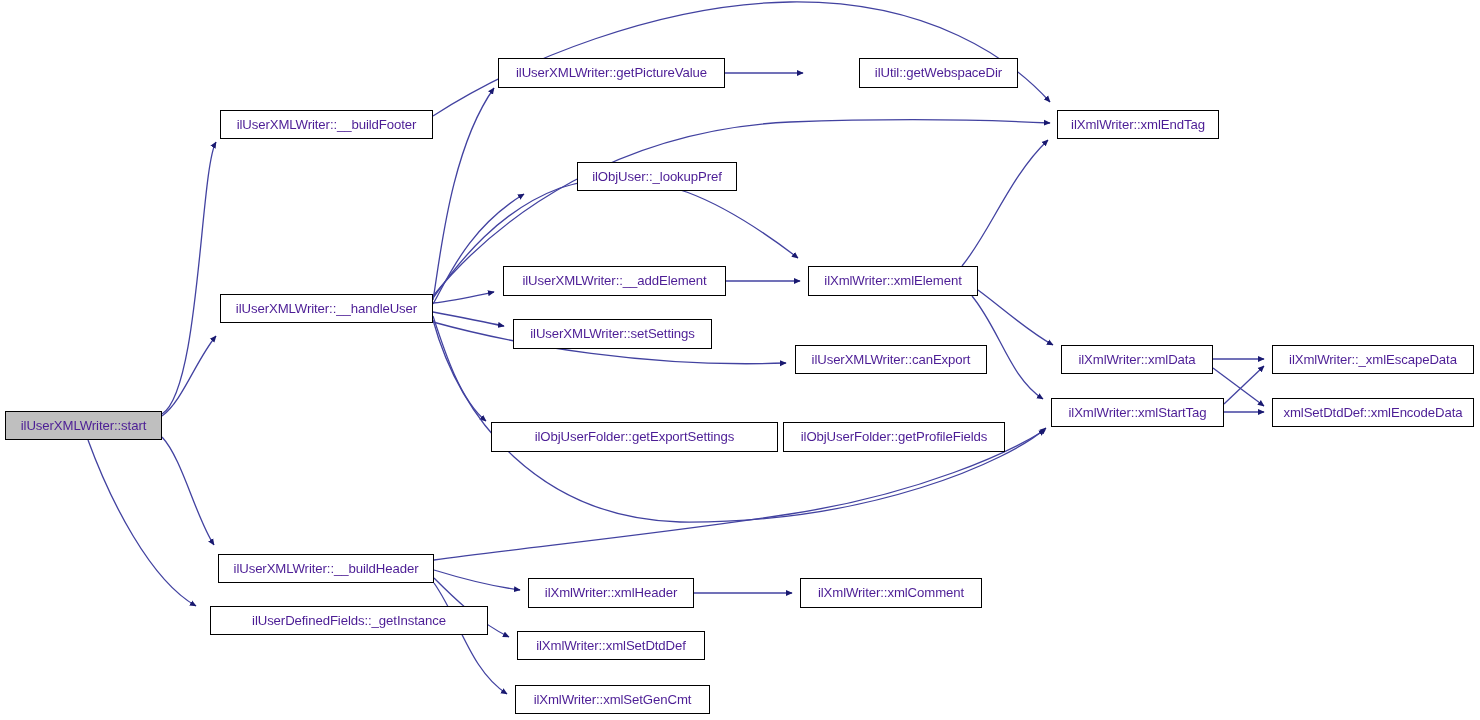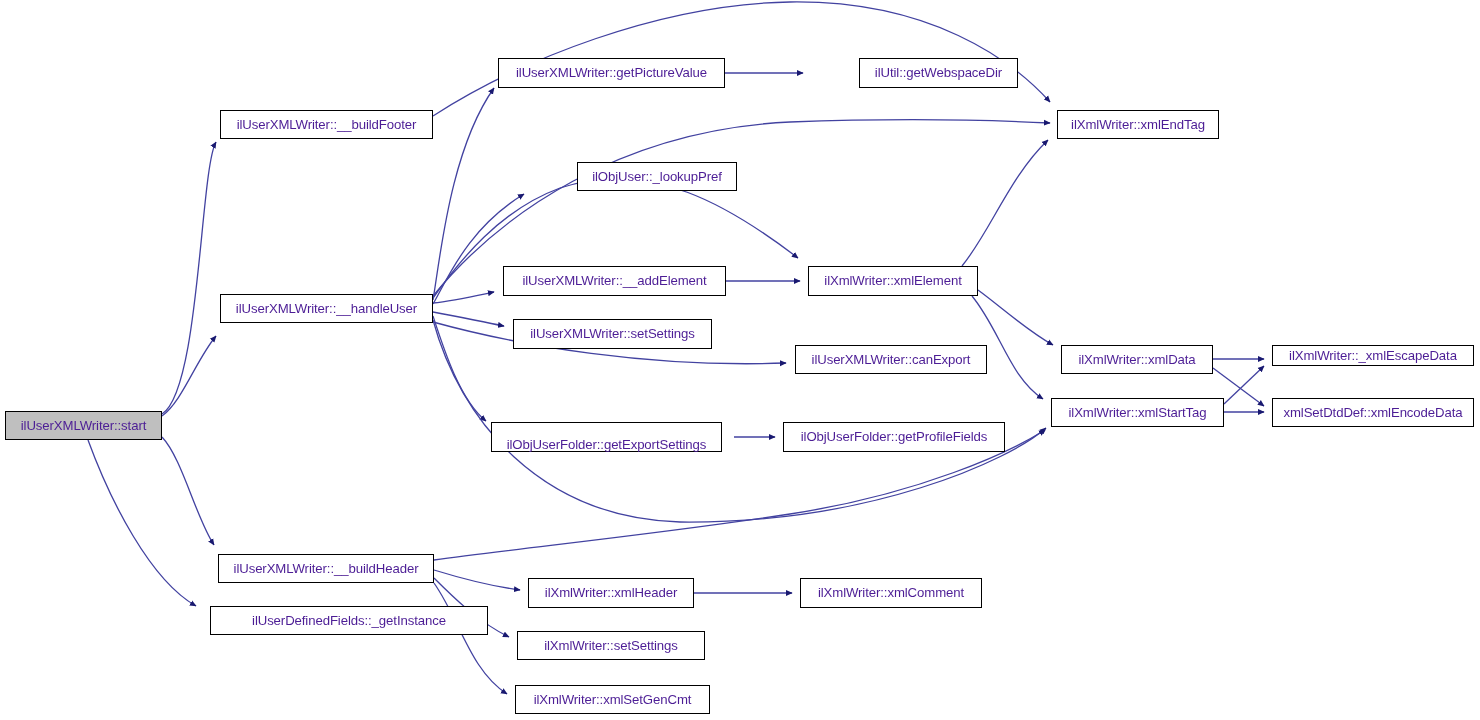--- a/index.html
+++ b/index.html
@@ -110,28 +110,28 @@
       </div>
       <div class="node" style="left: 532px; top: 162px; width: 160px; height: 29px; margin-left: 45px;">
         <span class="node-label">ilObjUser::_lookupPref</span>
       </div>
       <div class="node" style="left: 503px; top: 266px; width: 223px; height: 30px;">
         <span class="node-label">ilUserXMLWriter::__addElement</span>
       </div>
       <div class="node" style="left: 513px; top: 319px; width: 199px; height: 30px;">
         <span class="node-label">ilUserXMLWriter::setSettings</span>
       </div>
-      <div class="node" style="left: 491px; top: 422px; width: 231px; height: 30px; align-items: flex-end;">
+      <div class="node" style="left: 491px; top: 422px; width: 287px; height: 30px;">
         <span class="node-label">ilObjUserFolder::getExportSettings</span>
       </div>
       <div class="node" style="left: 528px; top: 578px; width: 166px; height: 30px;">
         <span class="node-label">ilXmlWriter::xmlHeader</span>
       </div>
       <div class="node" style="left: 517px; top: 631px; width: 188px; height: 29px;">
-        <span class="node-label">ilXmlWriter::setSettings</span>
+        <span class="node-label">ilXmlWriter::xmlSetDtdDef</span>
       </div>
       <div class="node" style="left: 515px; top: 685px; width: 195px; height: 29px;">
         <span class="node-label">ilXmlWriter::xmlSetGenCmt</span>
       </div>
       <div class="node" style="left: 859px; top: 58px; width: 159px; height: 30px;">
         <span class="node-label">ilUtil::getWebspaceDir</span>
       </div>
       <div class="node" style="left: 808px; top: 266px; width: 170px; height: 30px;">
         <span class="node-label">ilXmlWriter::xmlElement</span>
       </div>
@@ -146,20 +146,20 @@
       </div>
       <div class="node" style="left: 1057px; top: 110px; width: 162px; height: 29px;">
         <span class="node-label">ilXmlWriter::xmlEndTag</span>
       </div>
       <div class="node" style="left: 1061px; top: 345px; width: 152px; height: 29px;">
         <span class="node-label">ilXmlWriter::xmlData</span>
       </div>
       <div class="node" style="left: 1051px; top: 398px; width: 173px; height: 29px;">
         <span class="node-label">ilXmlWriter::xmlStartTag</span>
       </div>
-      <div class="node" style="left: 1272px; top: 345px; width: 202px; height: 21px;">
+      <div class="node" style="left: 1272px; top: 345px; width: 202px; height: 29px;">
         <span class="node-label">ilXmlWriter::_xmlEscapeData</span>
       </div>
       <div class="node" style="left: 1272px; top: 398px; width: 202px; height: 29px;">
         <span class="node-label">xmlSetDtdDef::xmlEncodeData</span>
       </div>
     </div>
 </div>
 
 </body></html>

